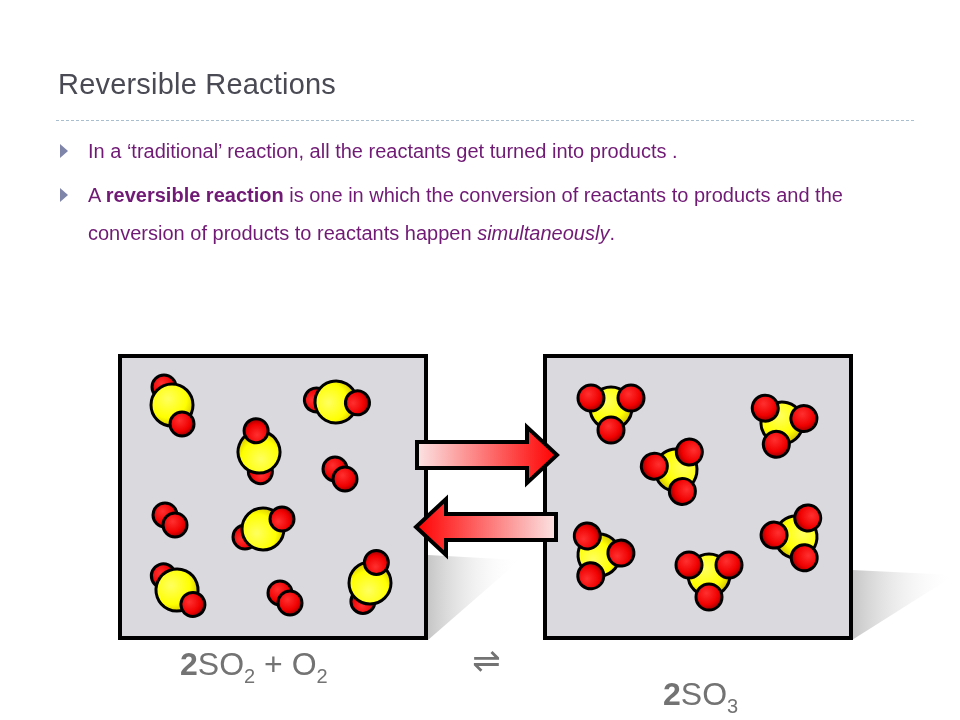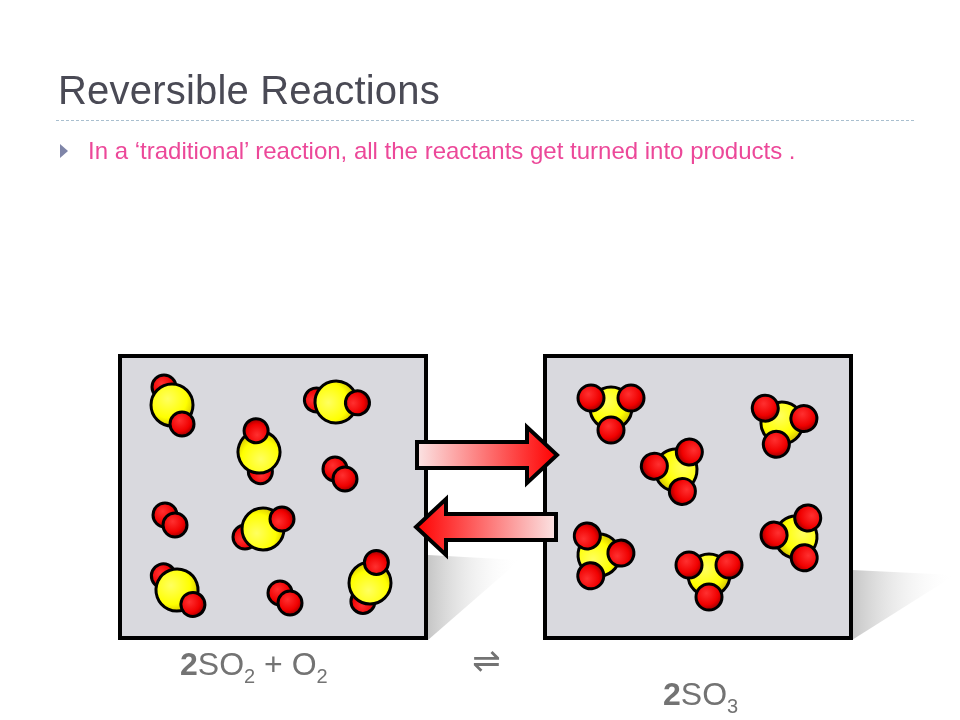--- a/index.html
+++ b/index.html
@@ -1,38 +1,42 @@
 <!DOCTYPE html>
 <html><head>
 <meta charset="utf-8">
 <style>
   html, body { margin:0; padding:0; }
   body { width:960px; height:720px; background:#ffffff; position:relative; overflow:hidden;
          font-family:"Liberation Sans", "DejaVu Sans", sans-serif; }
-  .title { position:absolute; left:58px; top:68px; font-size:40px; color:#4a4a55; letter-spacing:0.2px; }
+  .title { position:absolute; left:58px; top:68px; font-size:29px; color:#4a4a55; letter-spacing:0.2px; }
   .rule { position:absolute; left:56px; top:120px; width:858px; height:0; border-top:1.5px dashed #a9bfcf; }
   .bullets { position:absolute; left:58px; top:132px; width:820px; }
-  .bullet { position:relative; padding-left:30px; font-size:24px; line-height:38px; color:#ec4899; margin-bottom:6px; }
+  .bullet { position:relative; padding-left:30px; font-size:20px; line-height:38px; color:#701a75; margin-bottom:6px; }
   .bullet .arrow { position:absolute; left:2px; top:12px; width:0; height:0;
          border-top:7px solid transparent; border-bottom:7px solid transparent; border-left:8px solid #7f85a8; }
   .diagram { position:absolute; left:0; top:0; width:960px; height:720px; }
   .eq { position:absolute; top:646px; font-size:32px; color:#737373; }
   .eq b { font-weight:bold; }
   .eq sub { font-size:20px; vertical-align:-8px; }
 </style>
 </head>
 <body>
 
 <div class="title">Reversible Reactions</div>
 <div class="rule"></div>
 
 <div class="bullets">
   <div class="bullet">
     <span class="arrow"></span>
     <span>In a ‘traditional’ reaction, all the reactants get turned into products .</span>
+  </div>
+  <div class="bullet">
+    <span class="arrow"></span>
+    <span>A </span><b>reversible reaction</b><span> is one in which the conversion of reactants to products and the conversion of products to reactants happen </span><i>simultaneously</i><span>.</span>
   </div>
 </div>
 
 <svg class="diagram" width="960" height="720" viewBox="0 0 960 720">
   <defs>
     <radialGradient id="gY" cx="40%" cy="35%" r="65%">
       <stop offset="0%" stop-color="#ffff60"></stop>
         <stop offset="70%" stop-color="#ffff00"></stop>
         <stop offset="100%" stop-color="#d8c800"></stop>
     </radialGradient>

